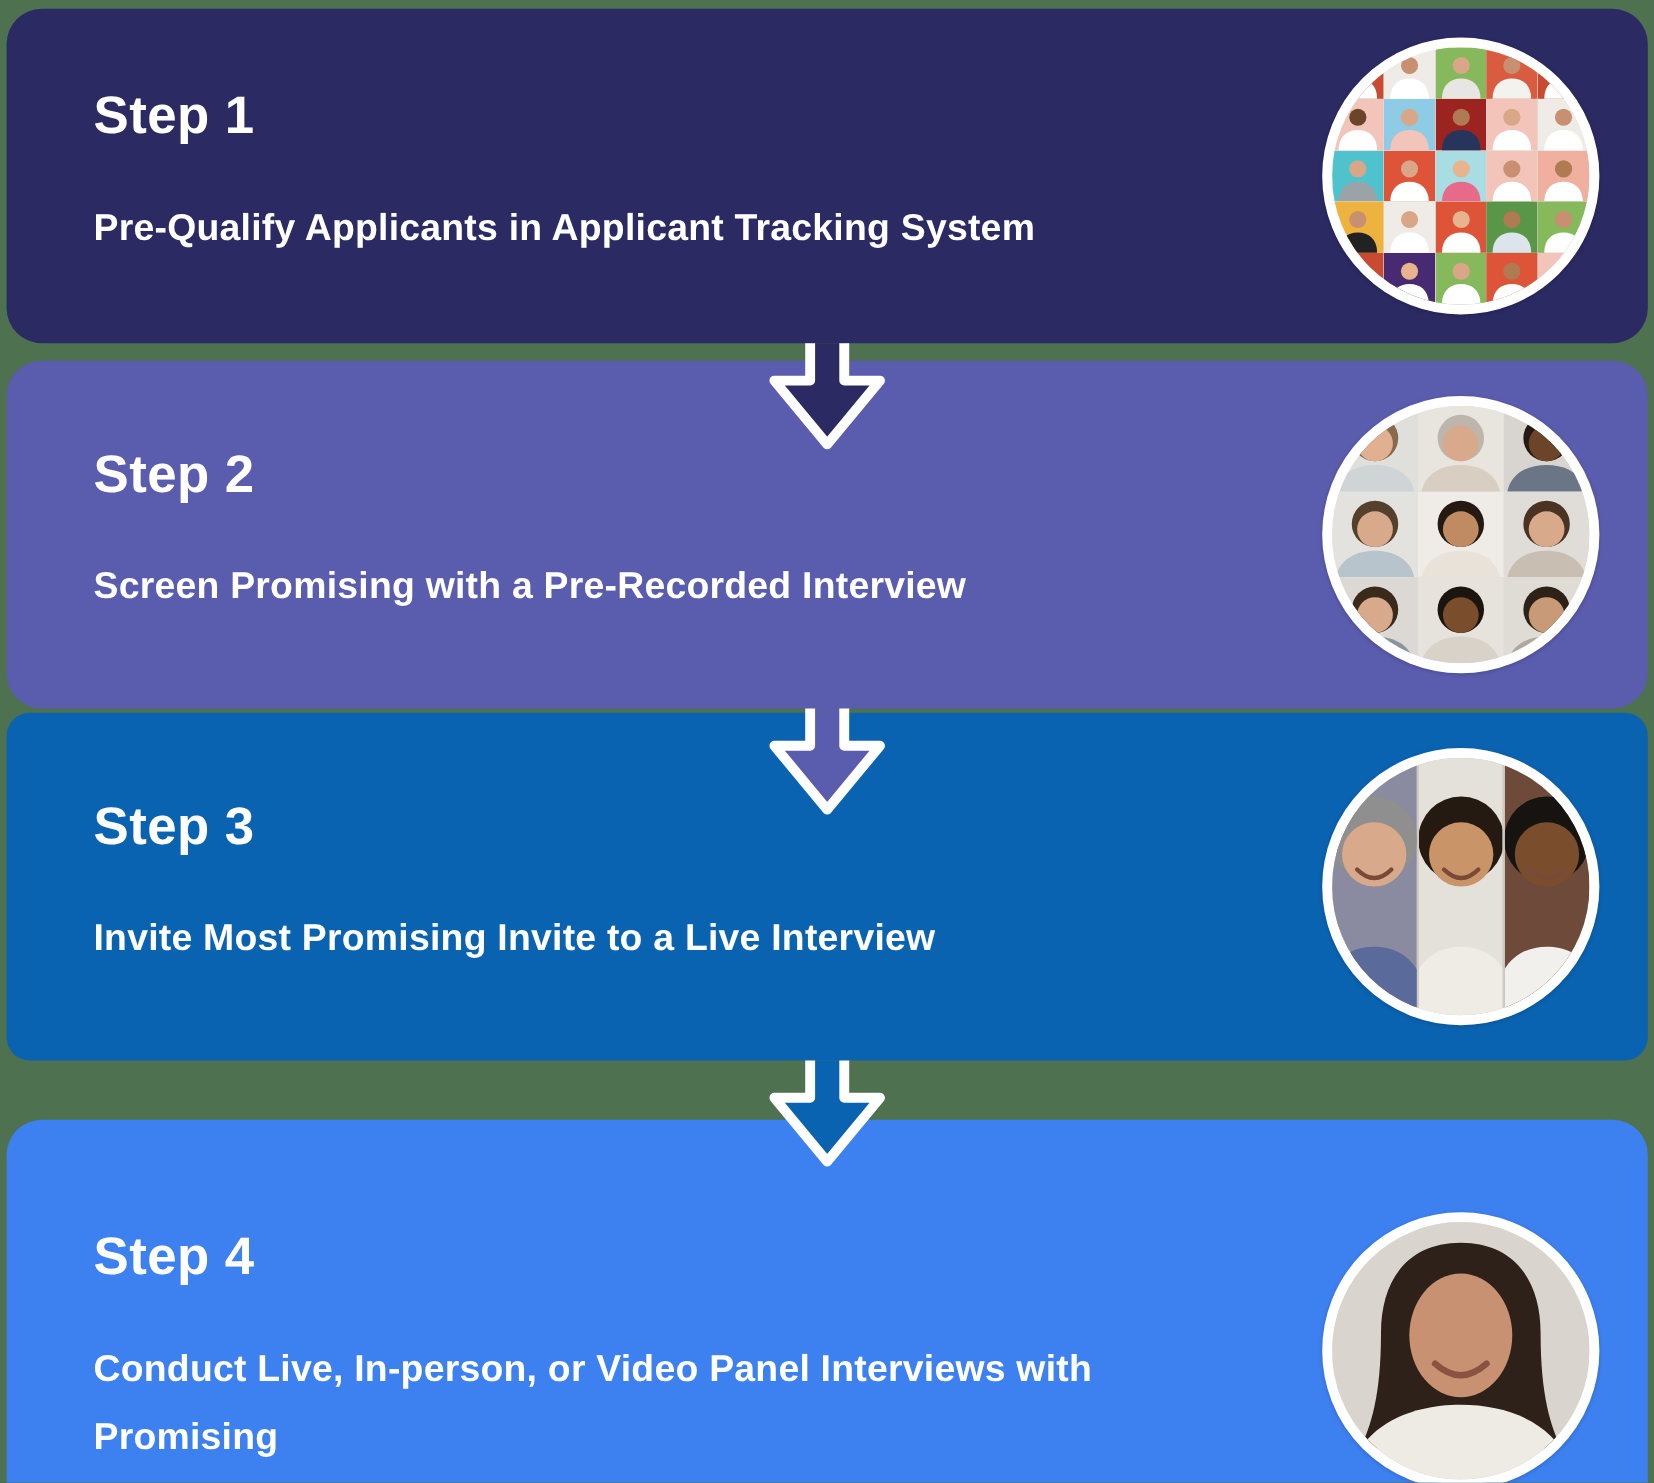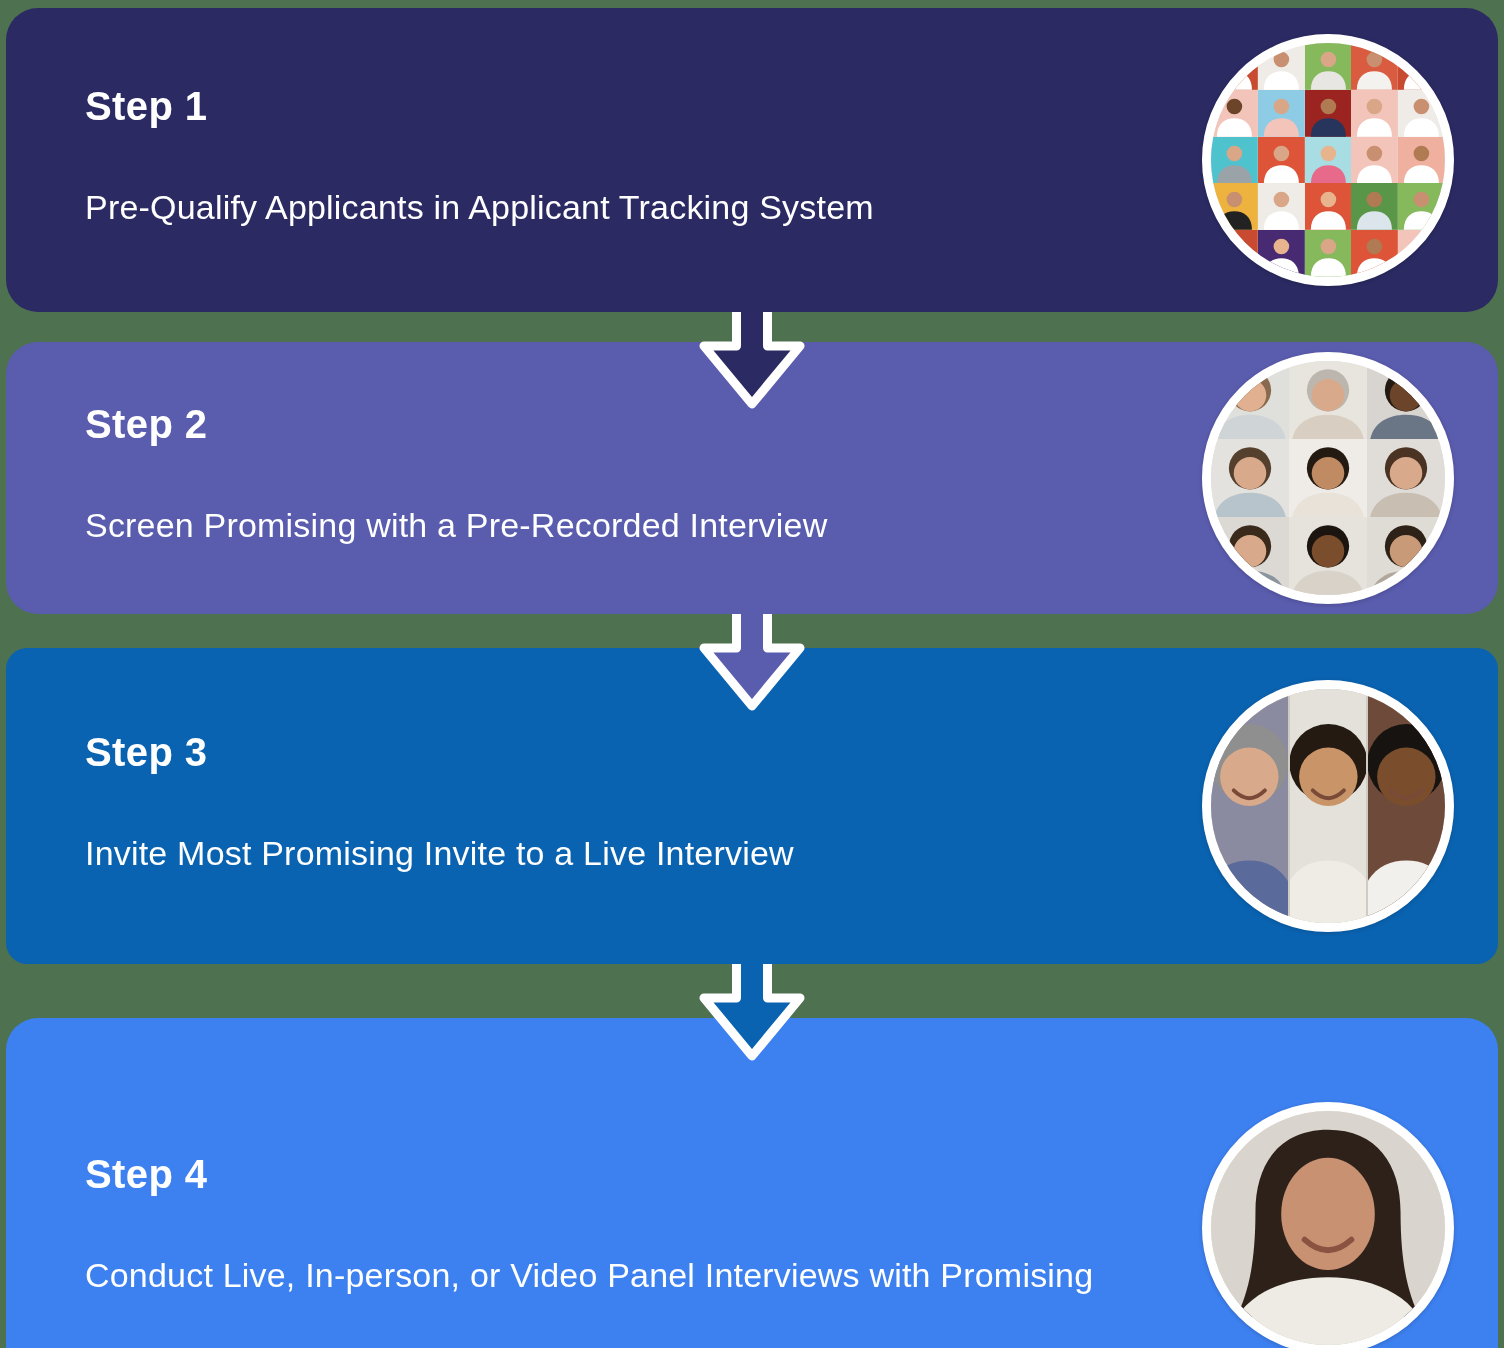--- a/index.html
+++ b/index.html
@@ -13,29 +13,29 @@
     position:relative;width:1504px;height:1348px;overflow:hidden;background:#4e7150;
   }
   .band{
     position:absolute;left:6px;width:1492px;
     border-radius:32px;
     box-sizing:border-box;
     display:flex;flex-direction:column;justify-content:center;
     padding-left:79px;
   }
   .band-1{top:8px;height:304px;}
-  .band-2{top:342px;height:272px;}
+  .band-2{top:328px;height:316px;}
   .band-3{top:648px;height:316px;border-radius:21px;}
   .band-4{top:974px;height:420px;margin-top:44px;}
   .step-title{
-    font-size:40px;font-weight:700;color:#ffffff;
+    font-size:48px;font-weight:700;color:#ffffff;
     margin:0 0 46px 0;letter-spacing:.4px;line-height:48px;
   }
   .step-subtitle{
-    font-size:34px;font-weight:400;color:#ffffff;
+    font-size:34px;font-weight:700;color:#ffffff;
     margin:0;max-width:1010px;line-height:62px;letter-spacing:.2px;
   }
   .photo{
     position:absolute;right:44px;top:50%;transform:translateY(-50%);
     width:252px;height:252px;border-radius:50%;
     border:9px solid #ffffff;box-sizing:border-box;
     overflow:hidden;background:#e4e0da;
     box-shadow:0 1px 4px rgba(0,0,0,.18);
   }
   .photo-grid-5{display:grid;grid-template-rows:repeat(5,1fr);grid-template-columns:repeat(5,1fr);width:100%;height:100%;}

